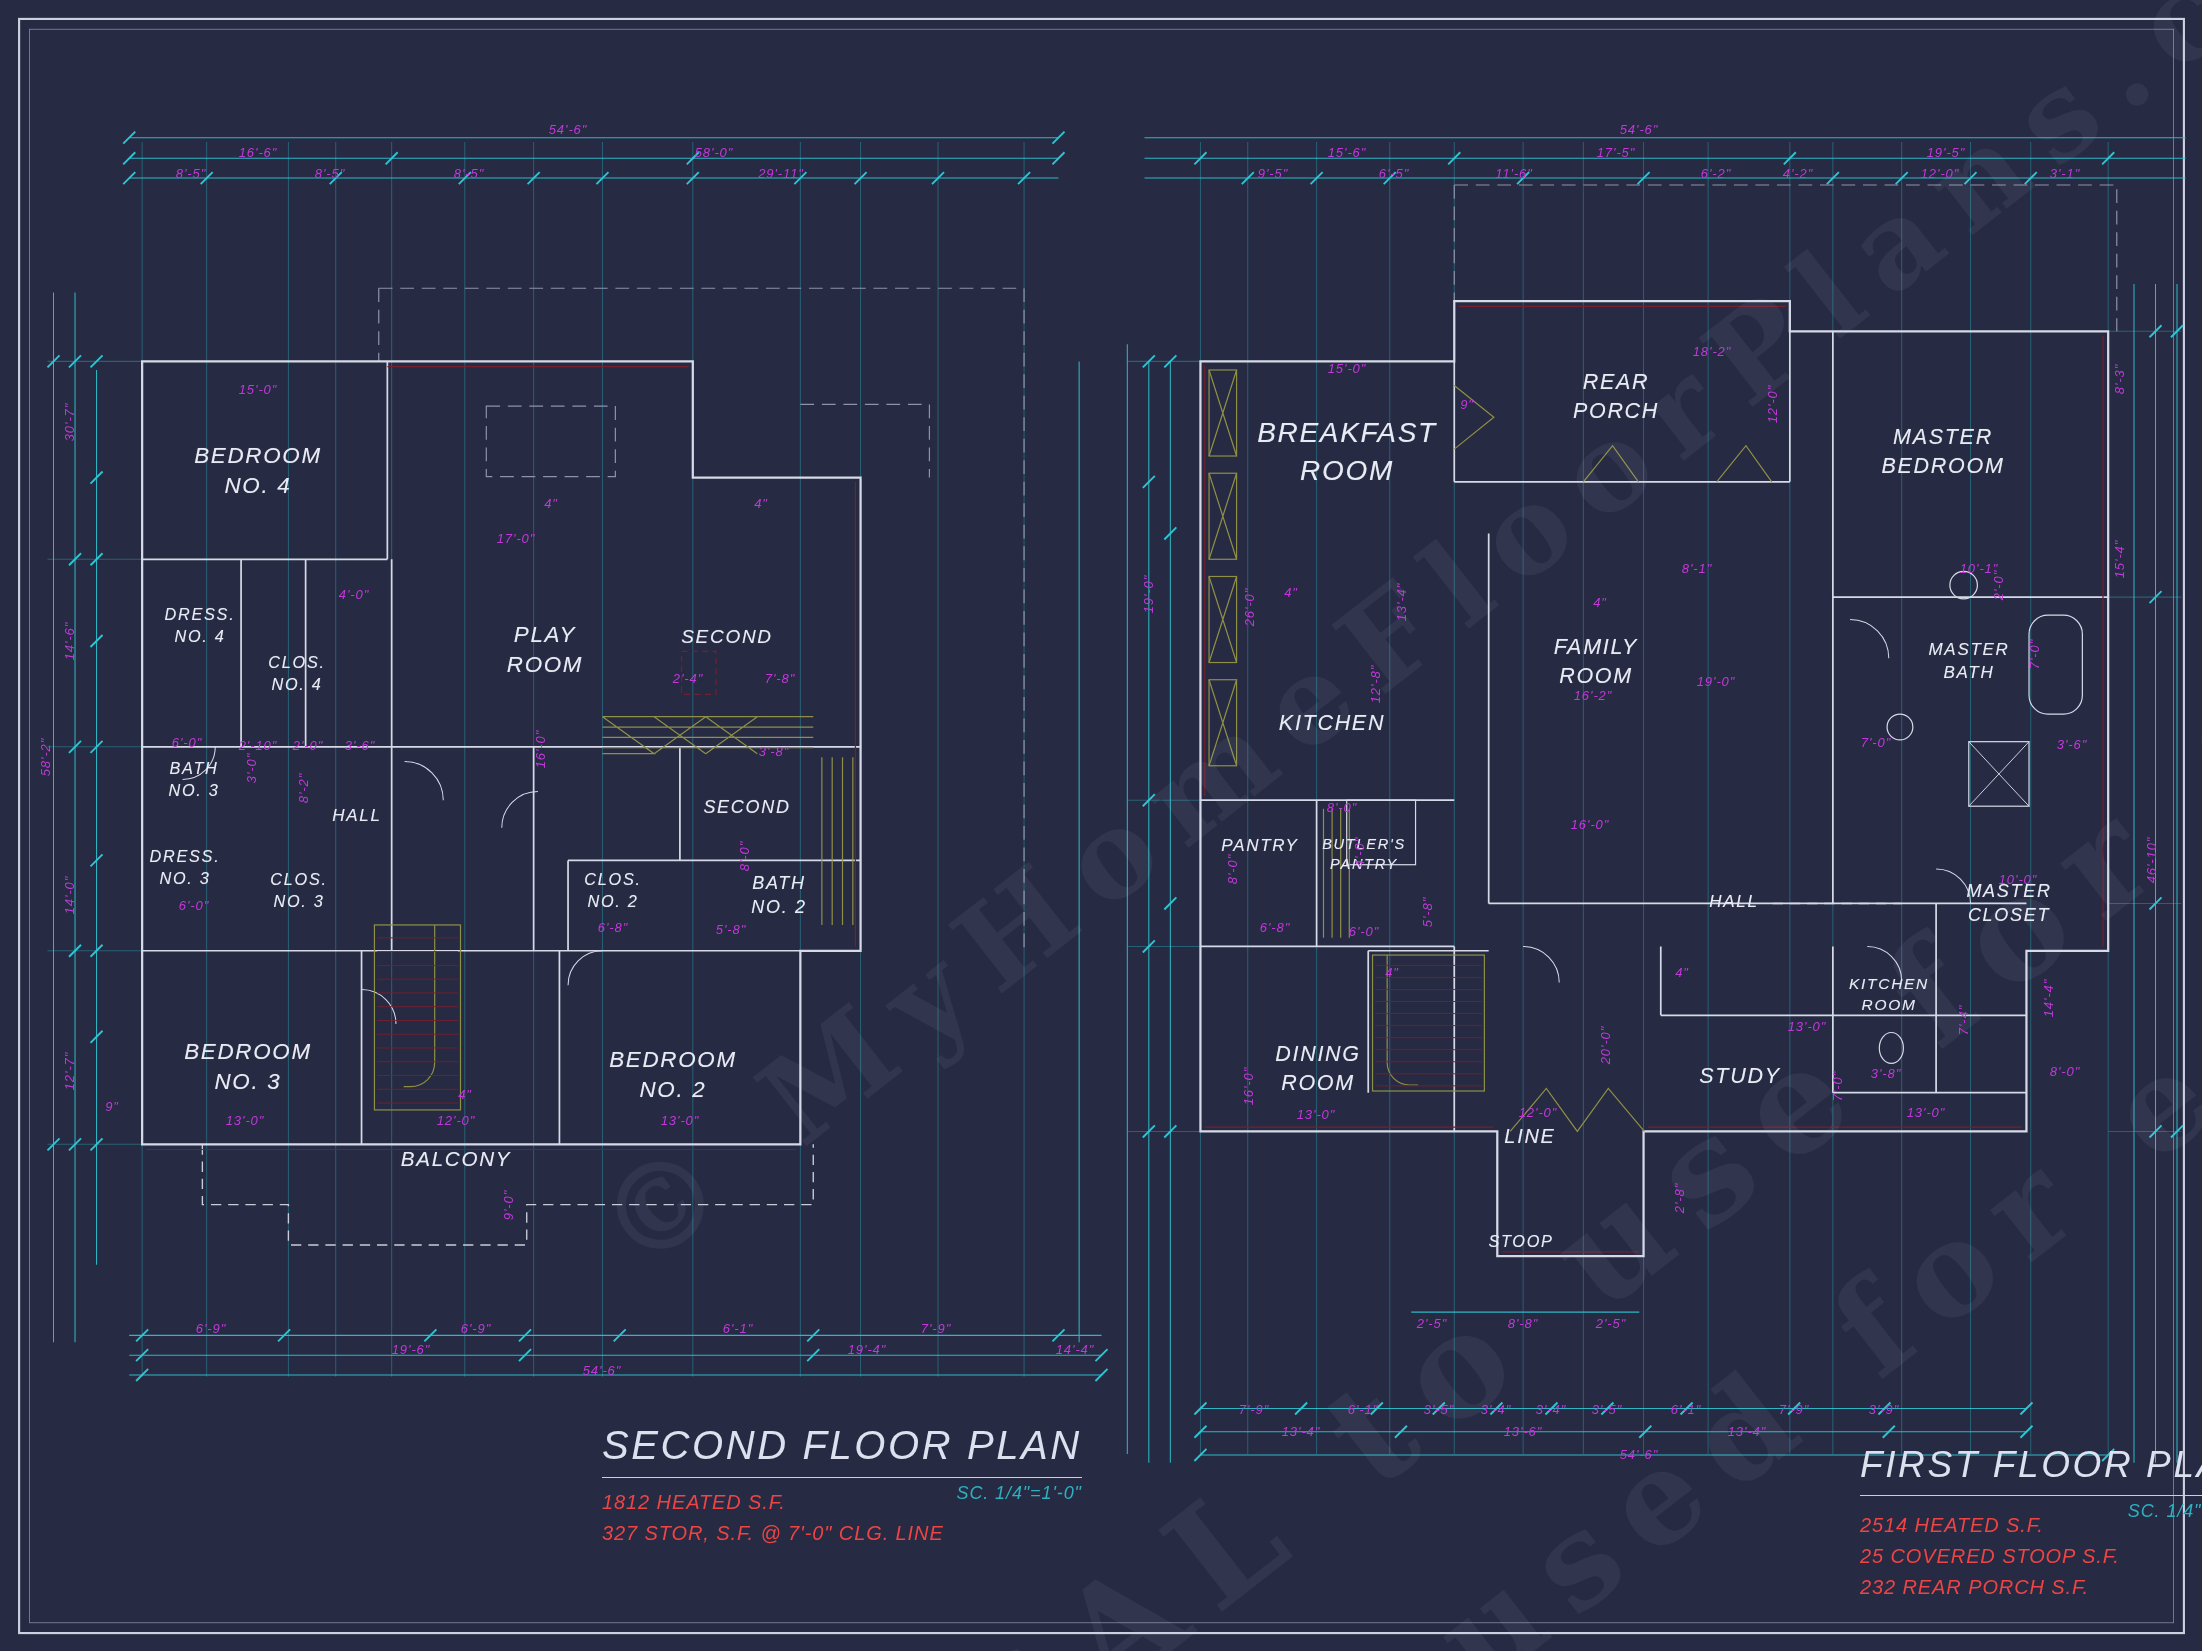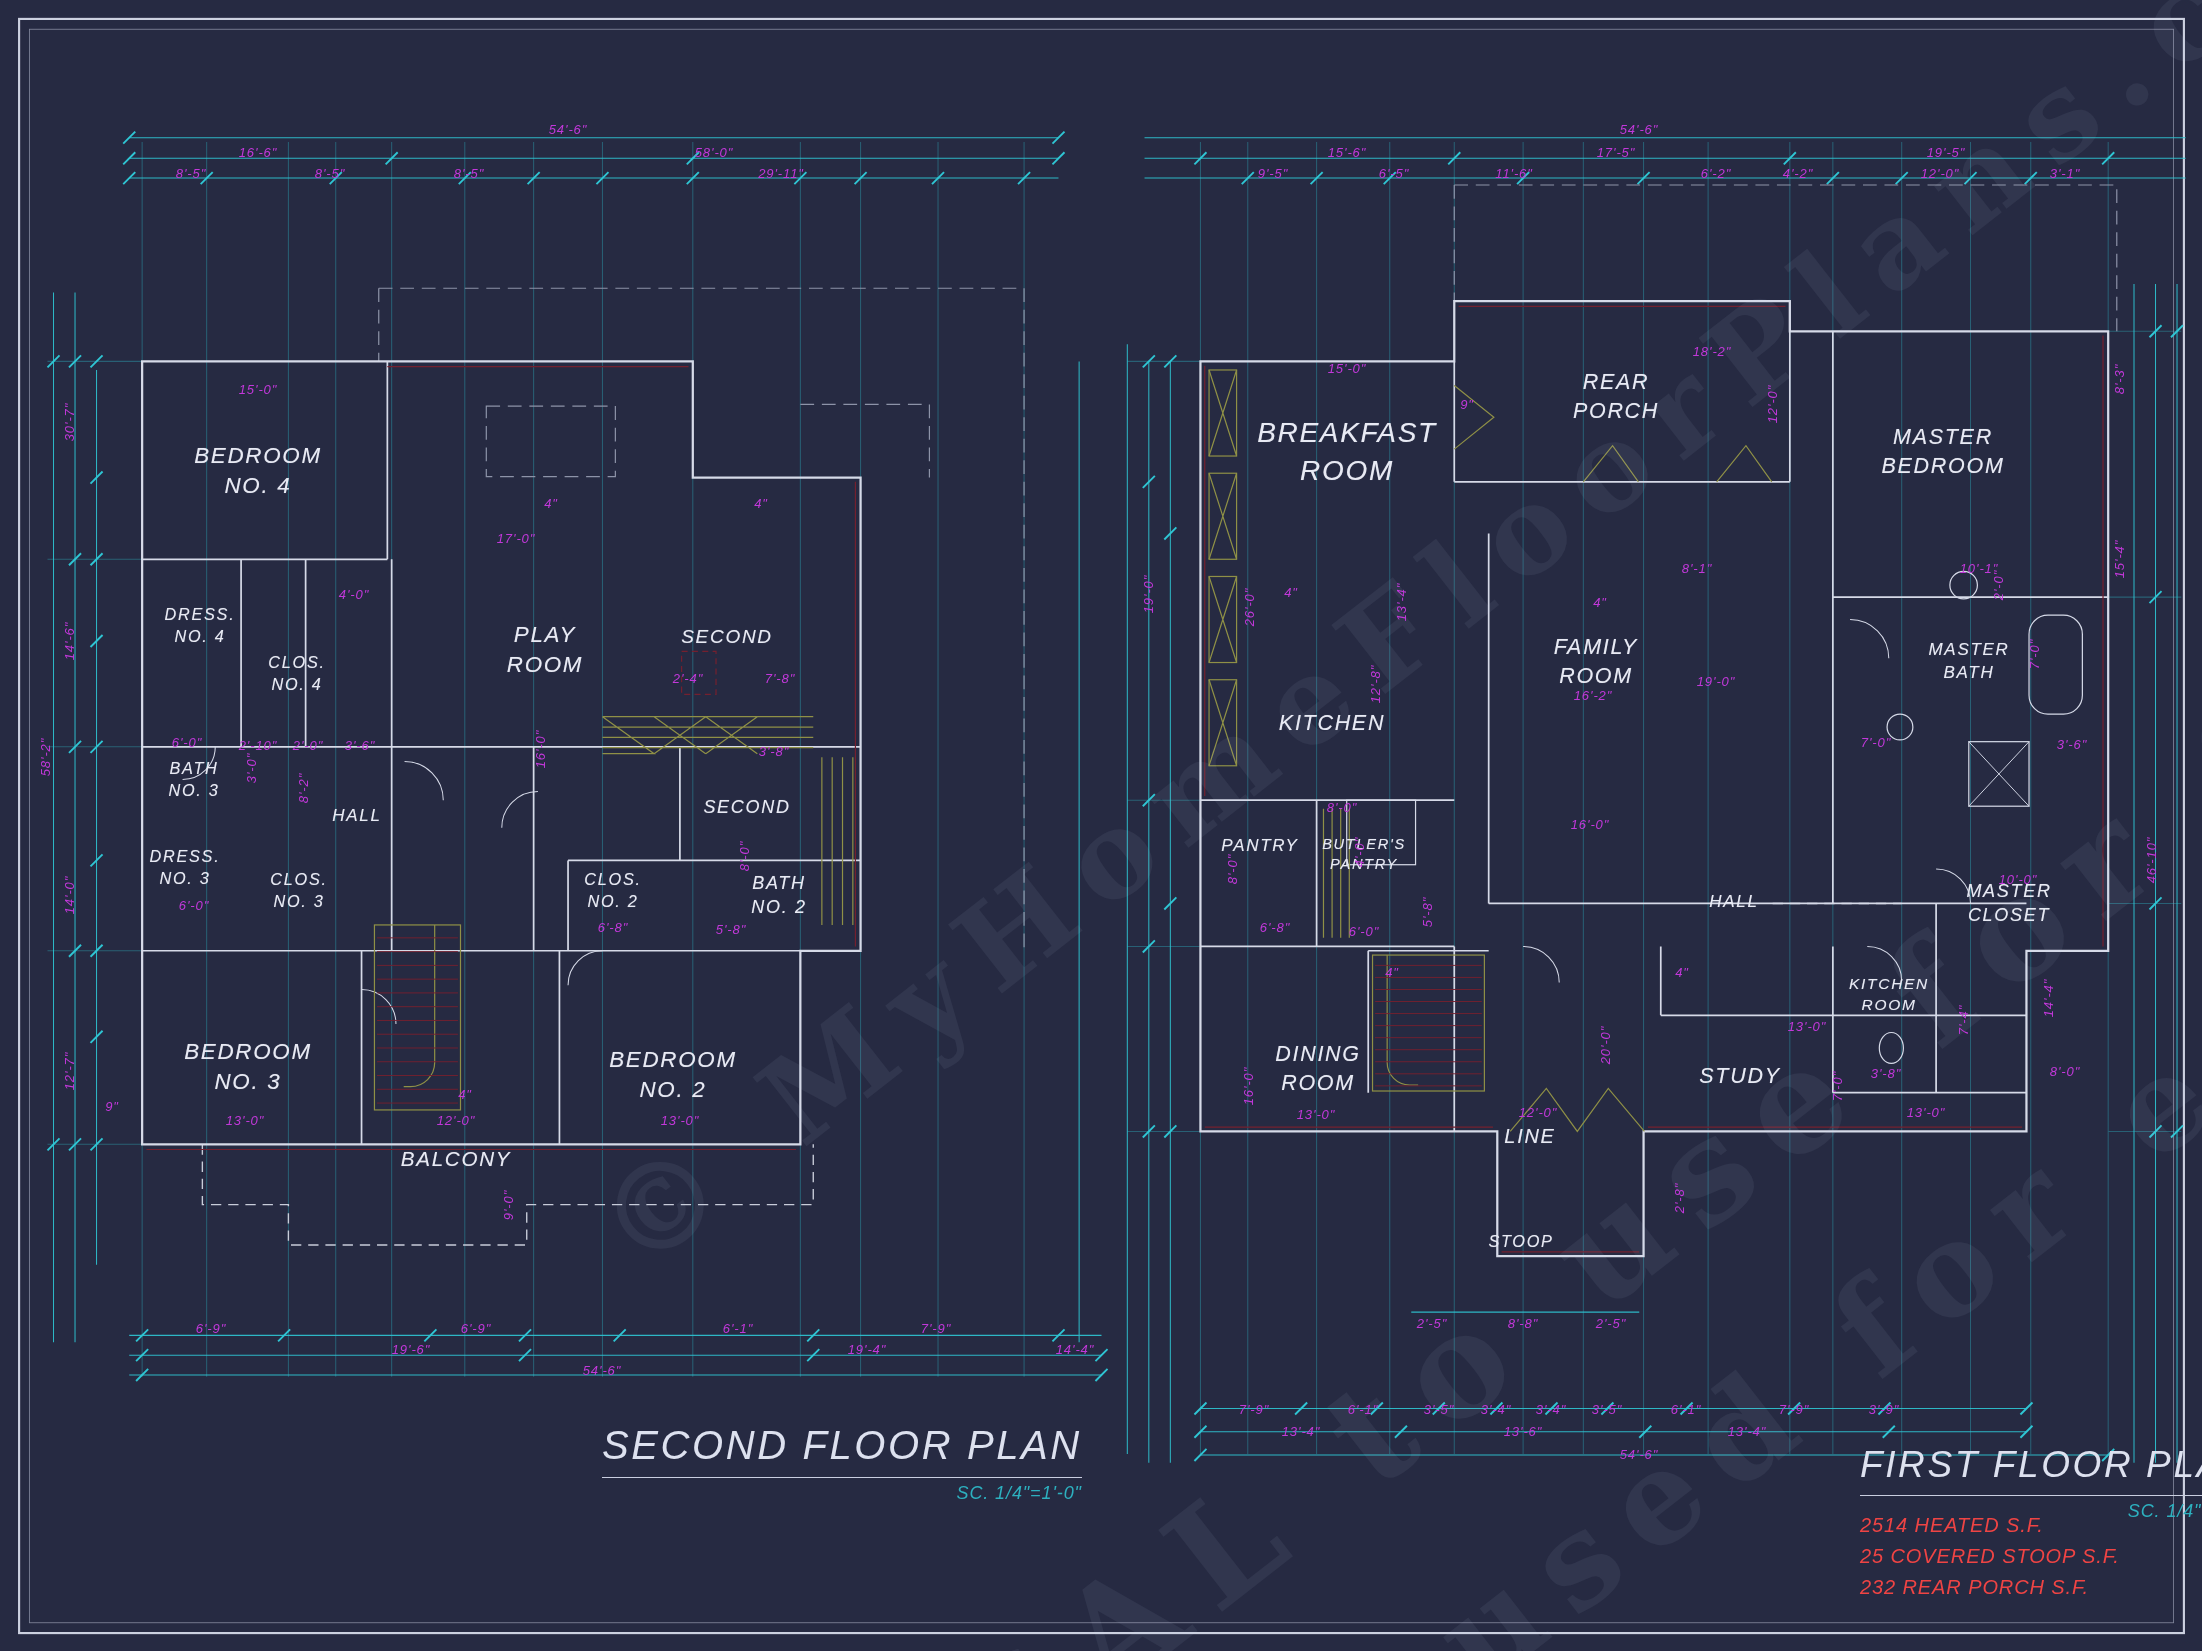--- a/index.html
+++ b/index.html
@@ -433,20 +433,22 @@
       <div class="item" style="left: 2065px; top: 1071px; transform: translate(-50%, -50%);">8'-0"</div>
       <div class="item" style="left: 1291px; top: 592px; transform: translate(-50%, -50%);">4"</div>
       <div class="item" style="left: 1600px; top: 602px; transform: translate(-50%, -50%);">4"</div>
       <div class="item" style="left: 1682px; top: 972px; transform: translate(-50%, -50%);">4"</div>
       <div class="item" style="left: 1392px; top: 972px; transform: translate(-50%, -50%);">4"</div>
     </div>
 
   <div class="titleblock" style="left:602px;top:1423px;position:absolute;">
     <div class="plantitle" style="font-size:40px;">SECOND FLOOR PLAN</div>
     <div class="scalenote">SC. 1/4"=1'-0"</div>
+    <div class="areanotes" style="margin-top:-17px;">1812 HEATED S.F.
+327 STOR, S.F. @ 7'-0" CLG. LINE</div>
   </div>
 
   <div class="titleblock" style="left:1860px;top:1444px;position:absolute;">
     <div class="plantitle" style="font-size:37px;">FIRST FLOOR PLAN</div>
     <div class="scalenote">SC. 1/4"=1'-0"</div>
     <div class="areanotes" style="margin-top:-12px;">2514 HEATED S.F.
 25 COVERED STOOP S.F.
 232 REAR PORCH S.F.</div>
   </div>
 </div>

